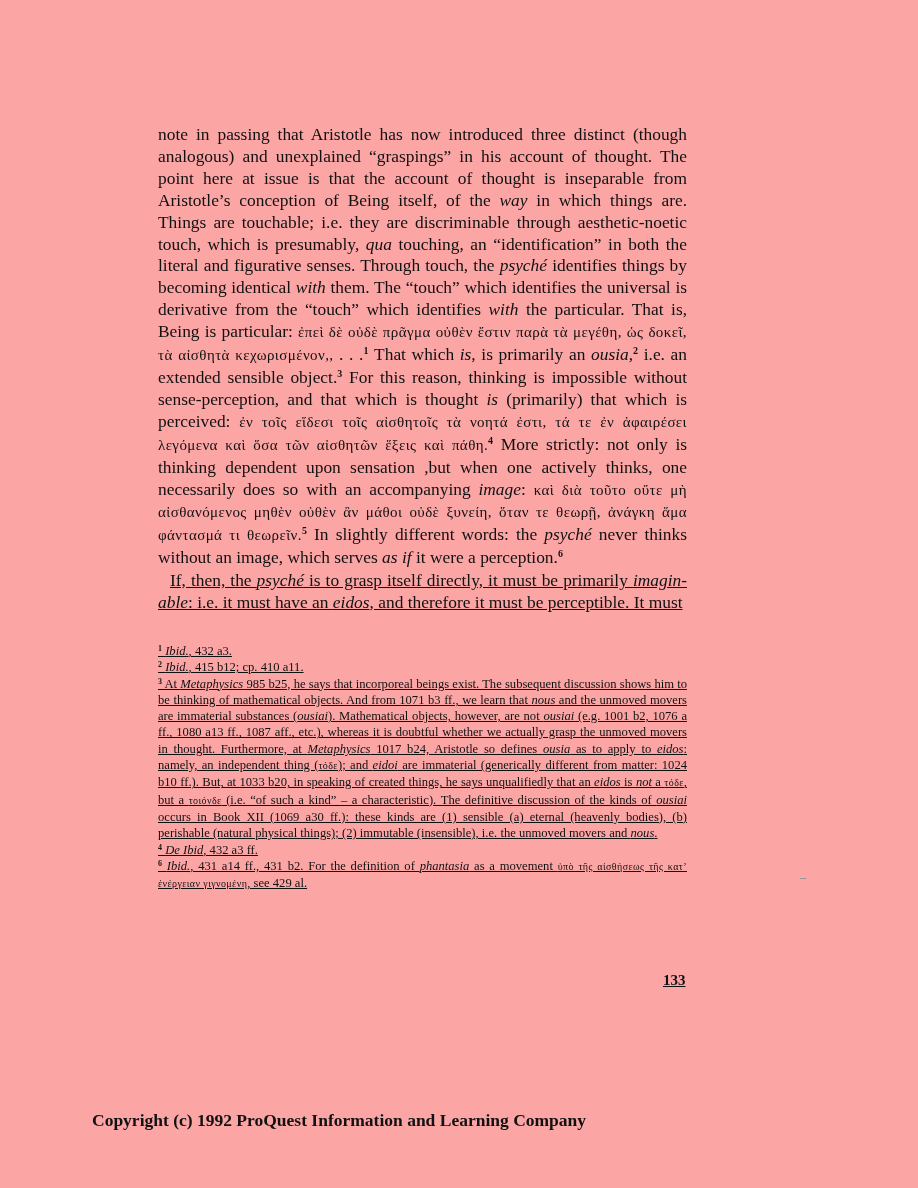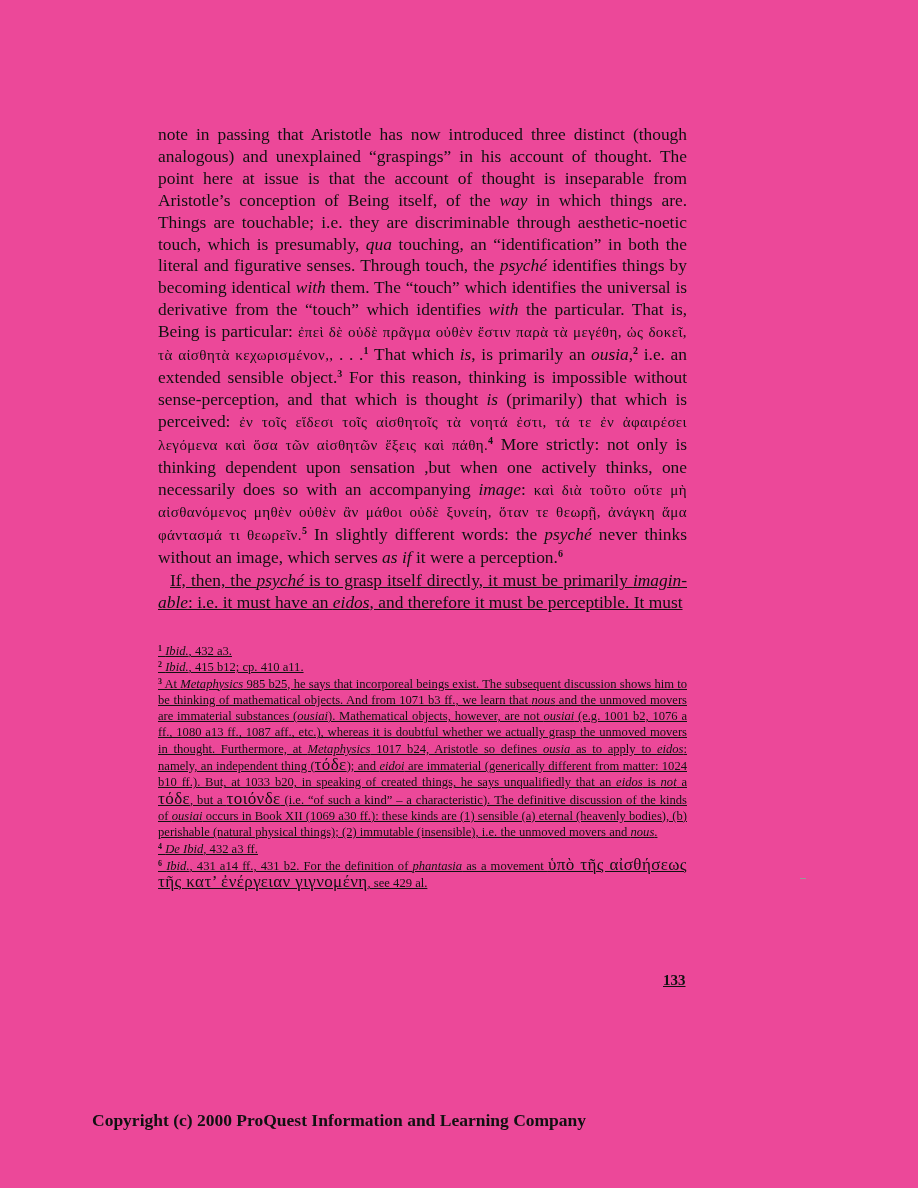--- a/index.html
+++ b/index.html
@@ -1,34 +1,34 @@
 <!DOCTYPE html>
 <html><head>
   <meta charset="utf-8">
   <style>
     html, body { margin: 0; padding: 0; background: #ffffff; }
     body { width: 918px; height: 1188px; position: relative; overflow: hidden; color: #111111; }
-    .page { position: absolute; left: 0; top: 0; width: 918px; height: 1188px; background: #ec4899; }
+    .page { position: absolute; left: 0; top: 0; width: 918px; height: 1188px; background: #fca5a5; }
     .body-text {
       position: absolute; left: 158px; top: 124px; width: 529px;
       font-family: "Liberation Serif", "DejaVu Serif", serif;
       font-size: 17.4px; line-height: 21.9px; text-align: justify;
     }
     .body-text p { margin: 0; }
     .body-text p.para2 { text-indent: 12px; margin-top: 1px; text-decoration: underline; }
     .greek { font-size: 15px; letter-spacing: 0.4px; }
     sup { font-size: 10px; line-height: 0; vertical-align: 6px; font-weight: bold; }
     .footnotes {
       position: absolute; left: 158px; top: 643px; width: 529px;
       font-family: "Liberation Serif", "DejaVu Serif", serif;
       font-size: 12.6px; line-height: 16.3px; text-align: justify; text-decoration: underline;
     }
     .fn { margin: 0; }
     .fn sup { font-size: 8px; vertical-align: 4px; }
-    .fn .greek { font-size: 17px; }
+    .fn .greek { font-size: 10px; }
     .page-number {
       position: absolute; left: 663px; top: 972px;
       font-family: "Liberation Serif", "DejaVu Serif", serif;
       font-size: 15px; font-weight: bold; text-decoration: underline;
     }
     .copyright {
       position: absolute; left: 92px; top: 1110px;
       font-family: "Liberation Serif", "DejaVu Serif", serif;
       font-size: 17.5px; font-weight: bold; line-height: 21px;
     }
@@ -49,15 +49,15 @@
     <p class="fn"><sup>3</sup> At <em>Metaphysics</em> 985 b25, he says that incorporeal beings exist. The subsequent discussion shows him to be thinking of mathematical objects. And from 1071 b3 ff., we learn that <em>nous</em> and the unmoved movers are immaterial substances (<em>ousiai</em>). Mathematical objects, however, are not <em>ousiai</em> (e.g. 1001 b2, 1076 a ff., 1080 a13 ff., 1087 aff., etc.), whereas it is doubtful whether we actually grasp the unmoved movers in thought. Furthermore, at <em>Metaphysics</em> 1017 b24, Aristotle so defines <em>ousia</em> as to apply to <em>eidos</em>: namely, an independent thing (<span class="greek">τόδε</span>); and <em>eidoi</em> are immaterial (generically different from matter: 1024 b10 ff.). But, at 1033 b20, in speaking of created things, he says unqualifiedly that an <em>eidos</em> is <em>not</em> a <span class="greek">τόδε</span>, but a <span class="greek">τοιόνδε</span> (i.e. “of such a kind” – a characteristic). The definitive discussion of the kinds of <em>ousiai</em> occurs in Book XII (1069 a30 ff.): these kinds are (1) sensible (a) eternal (heavenly bodies), (b) perishable (natural physical things); (2) immutable (insensible), i.e. the unmoved movers and <em>nous</em>.</p>
     <p class="fn"><sup>4</sup> <em>De Ibid</em>, 432 a3 ff.</p>
     <p class="fn"><sup>6</sup> <em>Ibid.</em>, 431 a14 ff., 431 b2. For the definition of <em>phantasia</em> as a movement <span class="greek">ὑπὸ τῆς αἰσθήσεως τῆς κατ’ ἐνέργειαν γιγνομένη</span>, see 429 al.</p>
   </div>
 
   <div class="page-number">133</div>
 
   <div class="mark"></div>
 
   <div class="copyright">
-    <div>Copyright (c) 2000 ProQuest Information and Learning Company</div>
+    <div>Copyright (c) 1992 ProQuest Information and Learning Company</div>
   </div>
 </div>
 
 </body></html>

